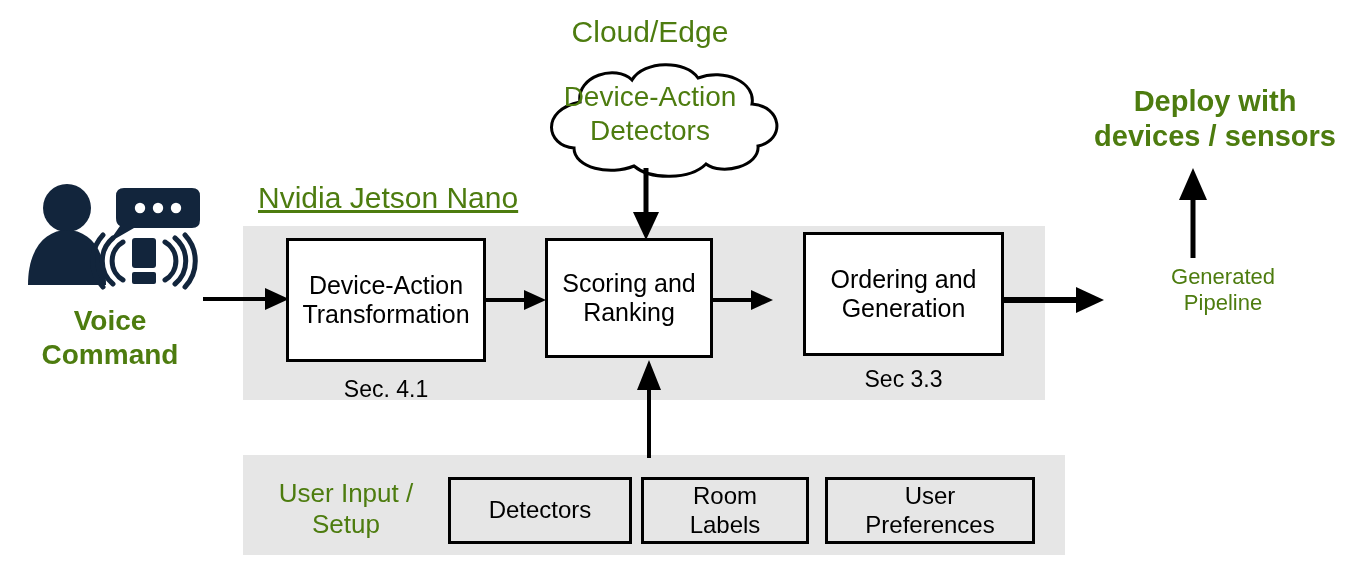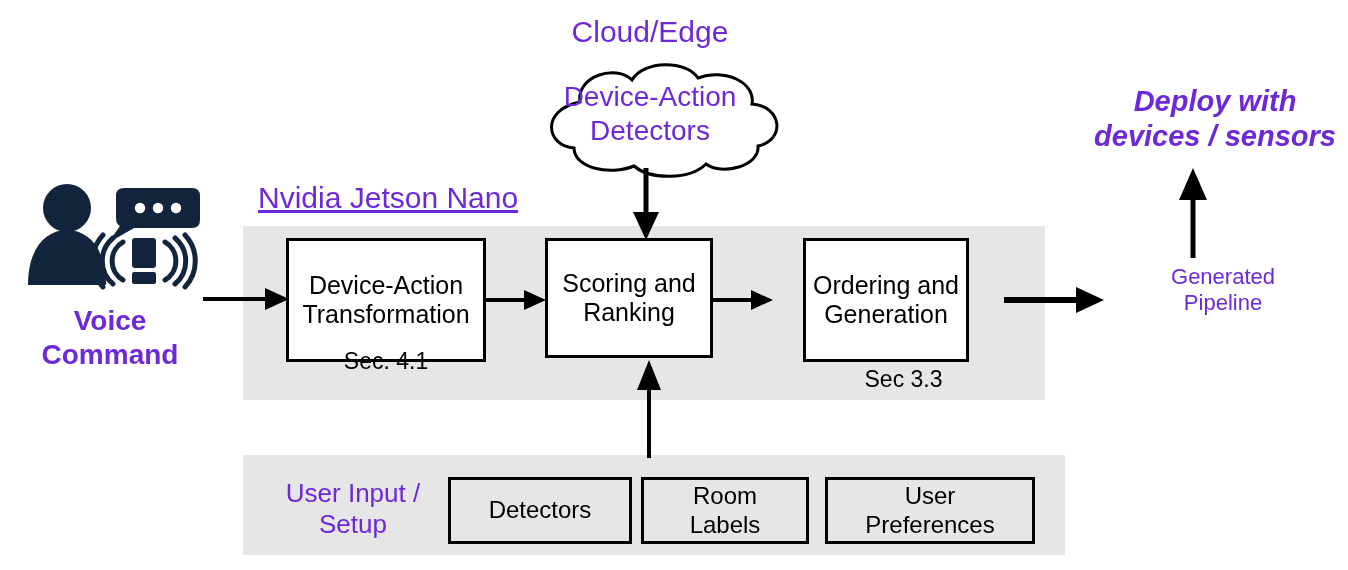--- a/index.html
+++ b/index.html
@@ -43,21 +43,21 @@
     align-items: center;
     justify-content: center;
     text-align: center;
     font-size: 24px;
     line-height: 1.18;
     color: #000000;
   }
 
   
   .label {
-    color: #6d28d9;
+    color: #4d7c0f;
     font-size: 27px;
     line-height: 1.2;
     white-space: pre-line;
     text-align: center;
   }
   .label-bold { font-weight: bold; }
   .label-left { text-align: left; }
   .sec-label {
     font-size: 23px;
     color: #000000;
@@ -136,42 +136,42 @@
     <svg width="88" height="26" viewBox="0 0 88 26">
       <line x1="0" y1="13" x2="70" y2="13" stroke="#000000" stroke-width="4"></line>
       <polygon points="86,13 62,2 62,24" fill="#000000"></polygon>
     </svg>
   </div>
 
   <div class="abs proc-box" style="left:286px; top:238px; width:200px; height:124px;">
     <span style="white-space:pre-line;">Device-Action
 Transformation</span>
   </div>
-  <div class="abs sec-label" style="left:286px; top:348px; width:200px;">Sec. 4.1</div>
+  <div class="abs sec-label" style="left:286px; top:376px; width:200px;">Sec. 4.1</div>
 
   <div class="abs" style="left:486px; top:288px; width:62px; height:24px;">
     <svg width="62" height="24" viewBox="0 0 62 24">
       <line x1="0" y1="12" x2="44" y2="12" stroke="#000000" stroke-width="4"></line>
       <polygon points="60,12 38,2 38,22" fill="#000000"></polygon>
     </svg>
   </div>
 
   <div class="abs proc-box" style="left:545px; top:238px; width:168px; height:120px;">
     <span style="white-space:pre-line;">Scoring and
 Ranking</span>
   </div>
 
   <div class="abs" style="left:713px; top:288px; width:62px; height:24px;">
     <svg width="62" height="24" viewBox="0 0 62 24">
       <line x1="0" y1="12" x2="44" y2="12" stroke="#000000" stroke-width="4"></line>
       <polygon points="60,12 38,2 38,22" fill="#000000"></polygon>
     </svg>
   </div>
 
-  <div class="abs proc-box" style="left:803px; top:238px; width:166px; height:124px;">
+  <div class="abs proc-box" style="left:803px; top:232px; width:201px; height:124px;">
     <span style="white-space:pre-line;">Ordering and
 Generation</span>
   </div>
   <div class="abs sec-label" style="left:803px; top:366px; width:201px;">Sec 3.3</div>
 
   <div class="abs" style="left:1004px; top:286px; width:102px; height:28px;">
     <svg width="102" height="28" viewBox="0 0 102 28">
       <line x1="0" y1="14" x2="78" y2="14" stroke="#000000" stroke-width="6"></line>
       <polygon points="100,14 72,1 72,27" fill="#000000"></polygon>
     </svg>
@@ -180,31 +180,31 @@
   <div class="abs label" style="left:1108px; top:264px; width:230px; font-size:22px;">Generated
 Pipeline</div>
 
   <div class="abs" style="left:1175px; top:168px; width:36px; height:90px;">
     <svg width="36" height="90" viewBox="0 0 36 90">
       <line x1="18" y1="90" x2="18" y2="22" stroke="#000000" stroke-width="5"></line>
       <polygon points="18,0 4,32 32,32" fill="#000000"></polygon>
     </svg>
   </div>
 
-  <div class="abs label label-bold" style="left:1082px; top:84px; width:266px; font-size:29px;font-style:italic;">Deploy with
+  <div class="abs label label-bold" style="left:1082px; top:84px; width:266px; font-size:29px;">Deploy with
 devices / sensors</div>
 
   <div class="abs" style="left:634px; top:358px; width:30px; height:100px;">
     <svg width="30" height="100" viewBox="0 0 30 100">
       <line x1="15" y1="100" x2="15" y2="26" stroke="#000000" stroke-width="4"></line>
       <polygon points="15,2 3,32 27,32" fill="#000000"></polygon>
     </svg>
   </div>
 
-  <div class="abs label" style="left:263px; top:478px; width:180px; font-size:26px;">User Input /
+  <div class="abs label" style="left:256px; top:478px; width:180px; font-size:26px;">User Input /
 Setup</div>
 
   <div class="abs sub-box" style="left:448px; top:477px; width:184px; height:67px;">
     <span style="white-space:pre-line;">Detectors</span>
   </div>
 
   <div class="abs sub-box" style="left:825px; top:477px; width:210px; height:67px;">
     <span style="white-space:pre-line;">User
 Preferences</span>
   </div>

